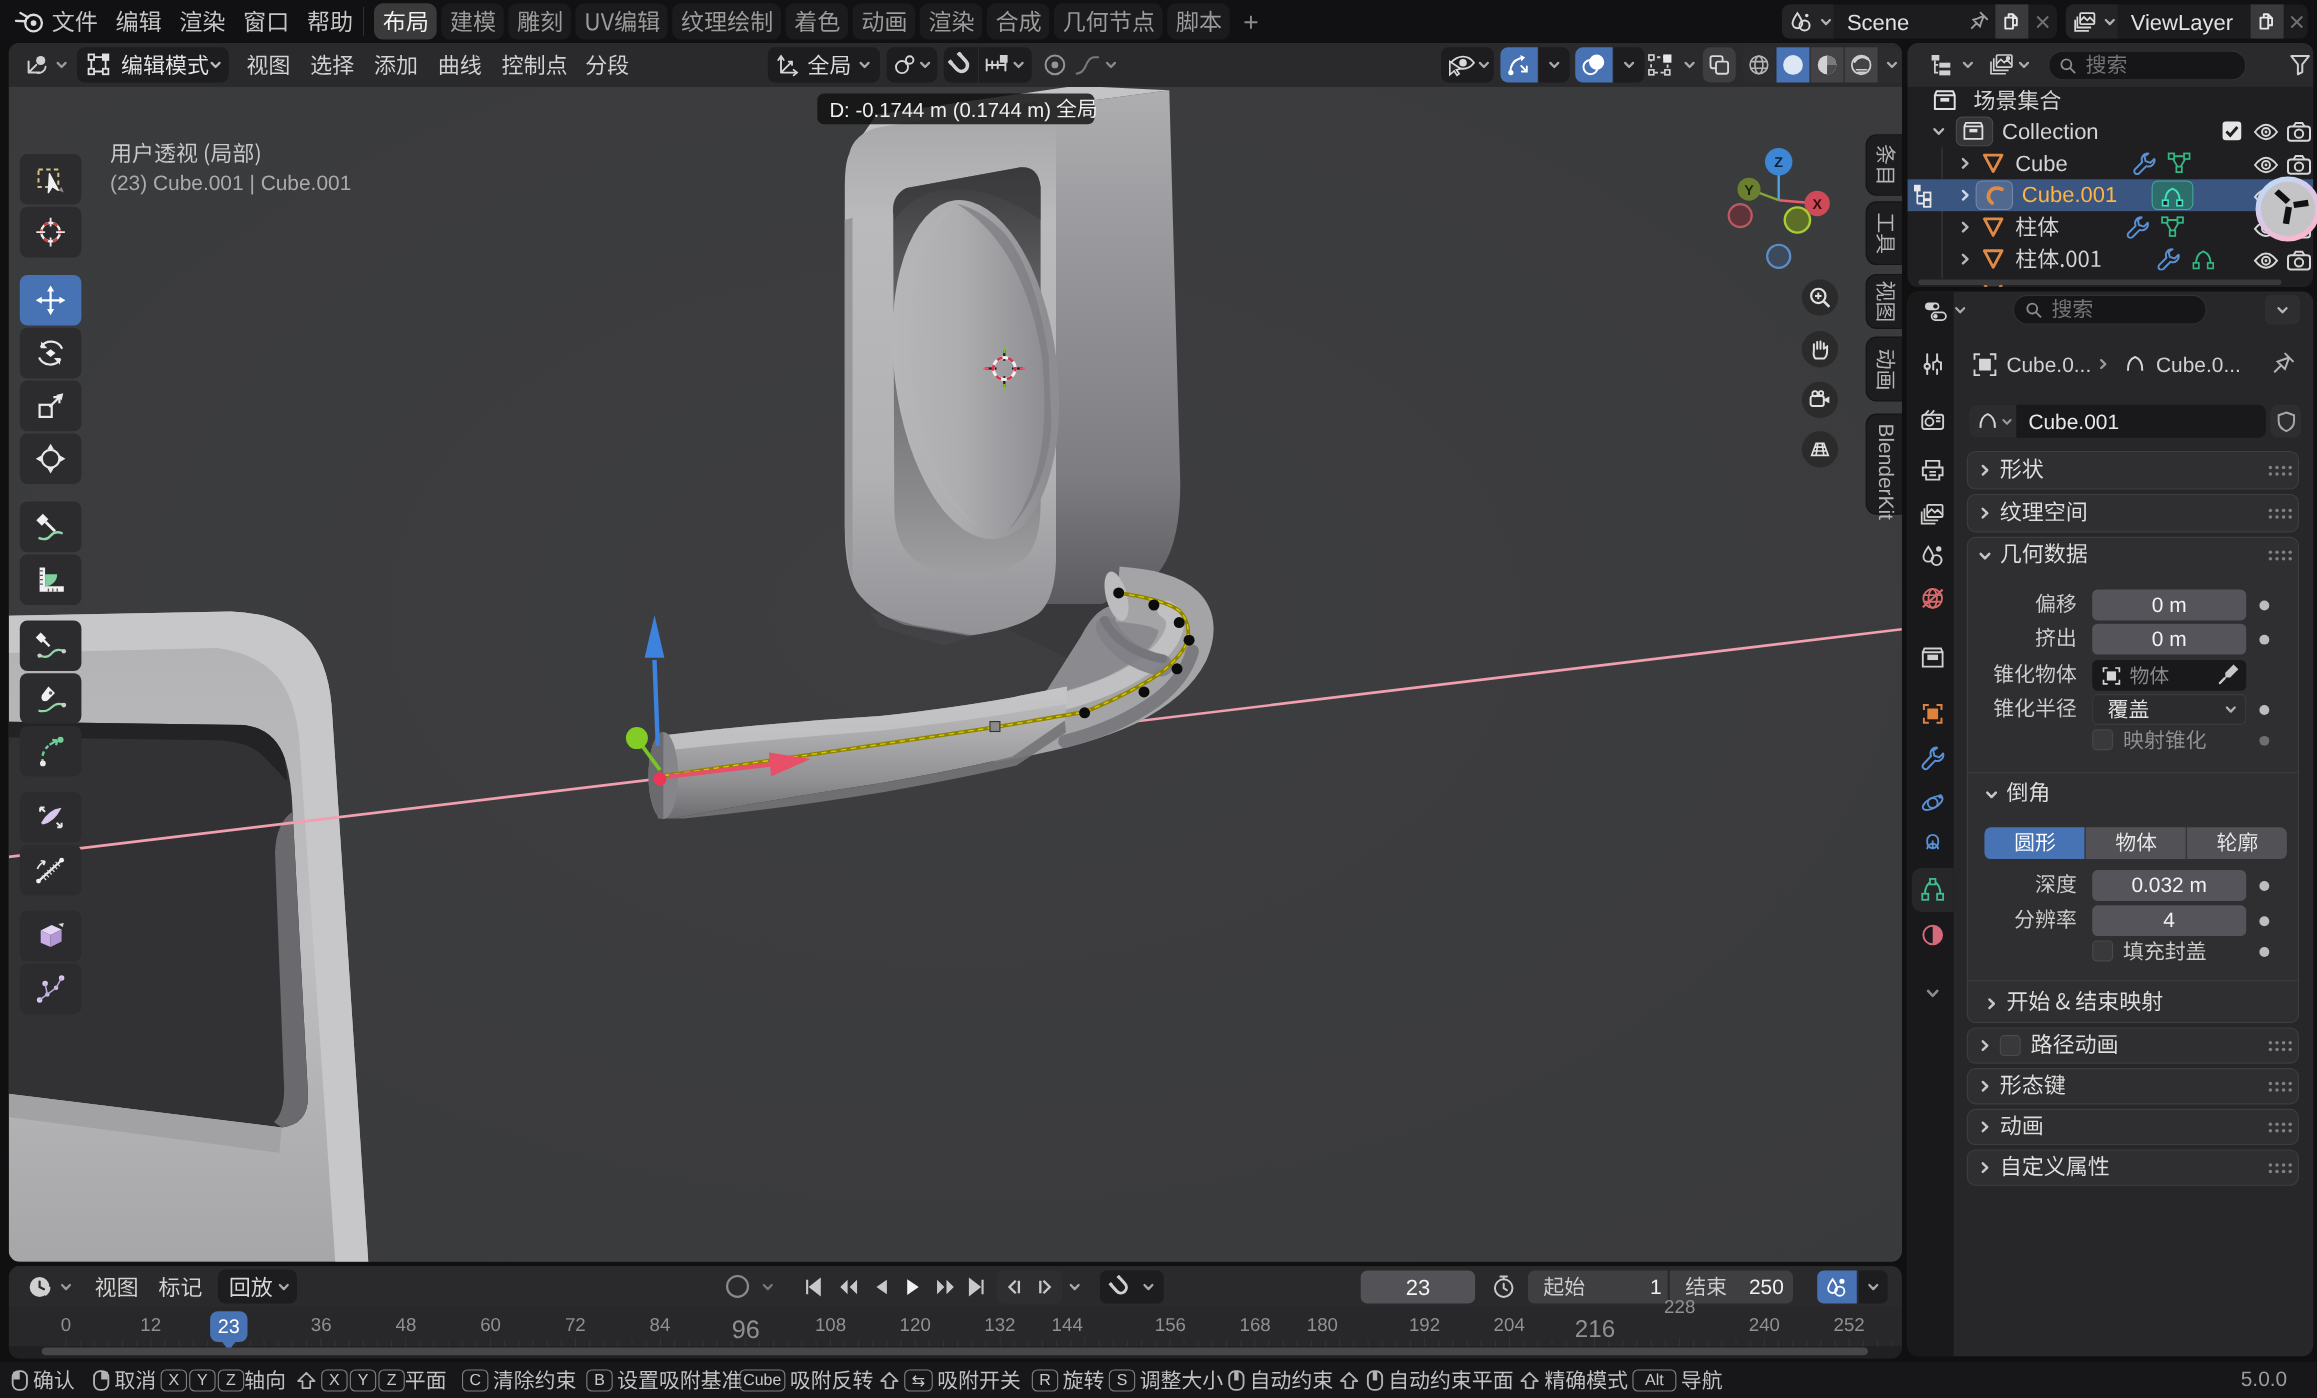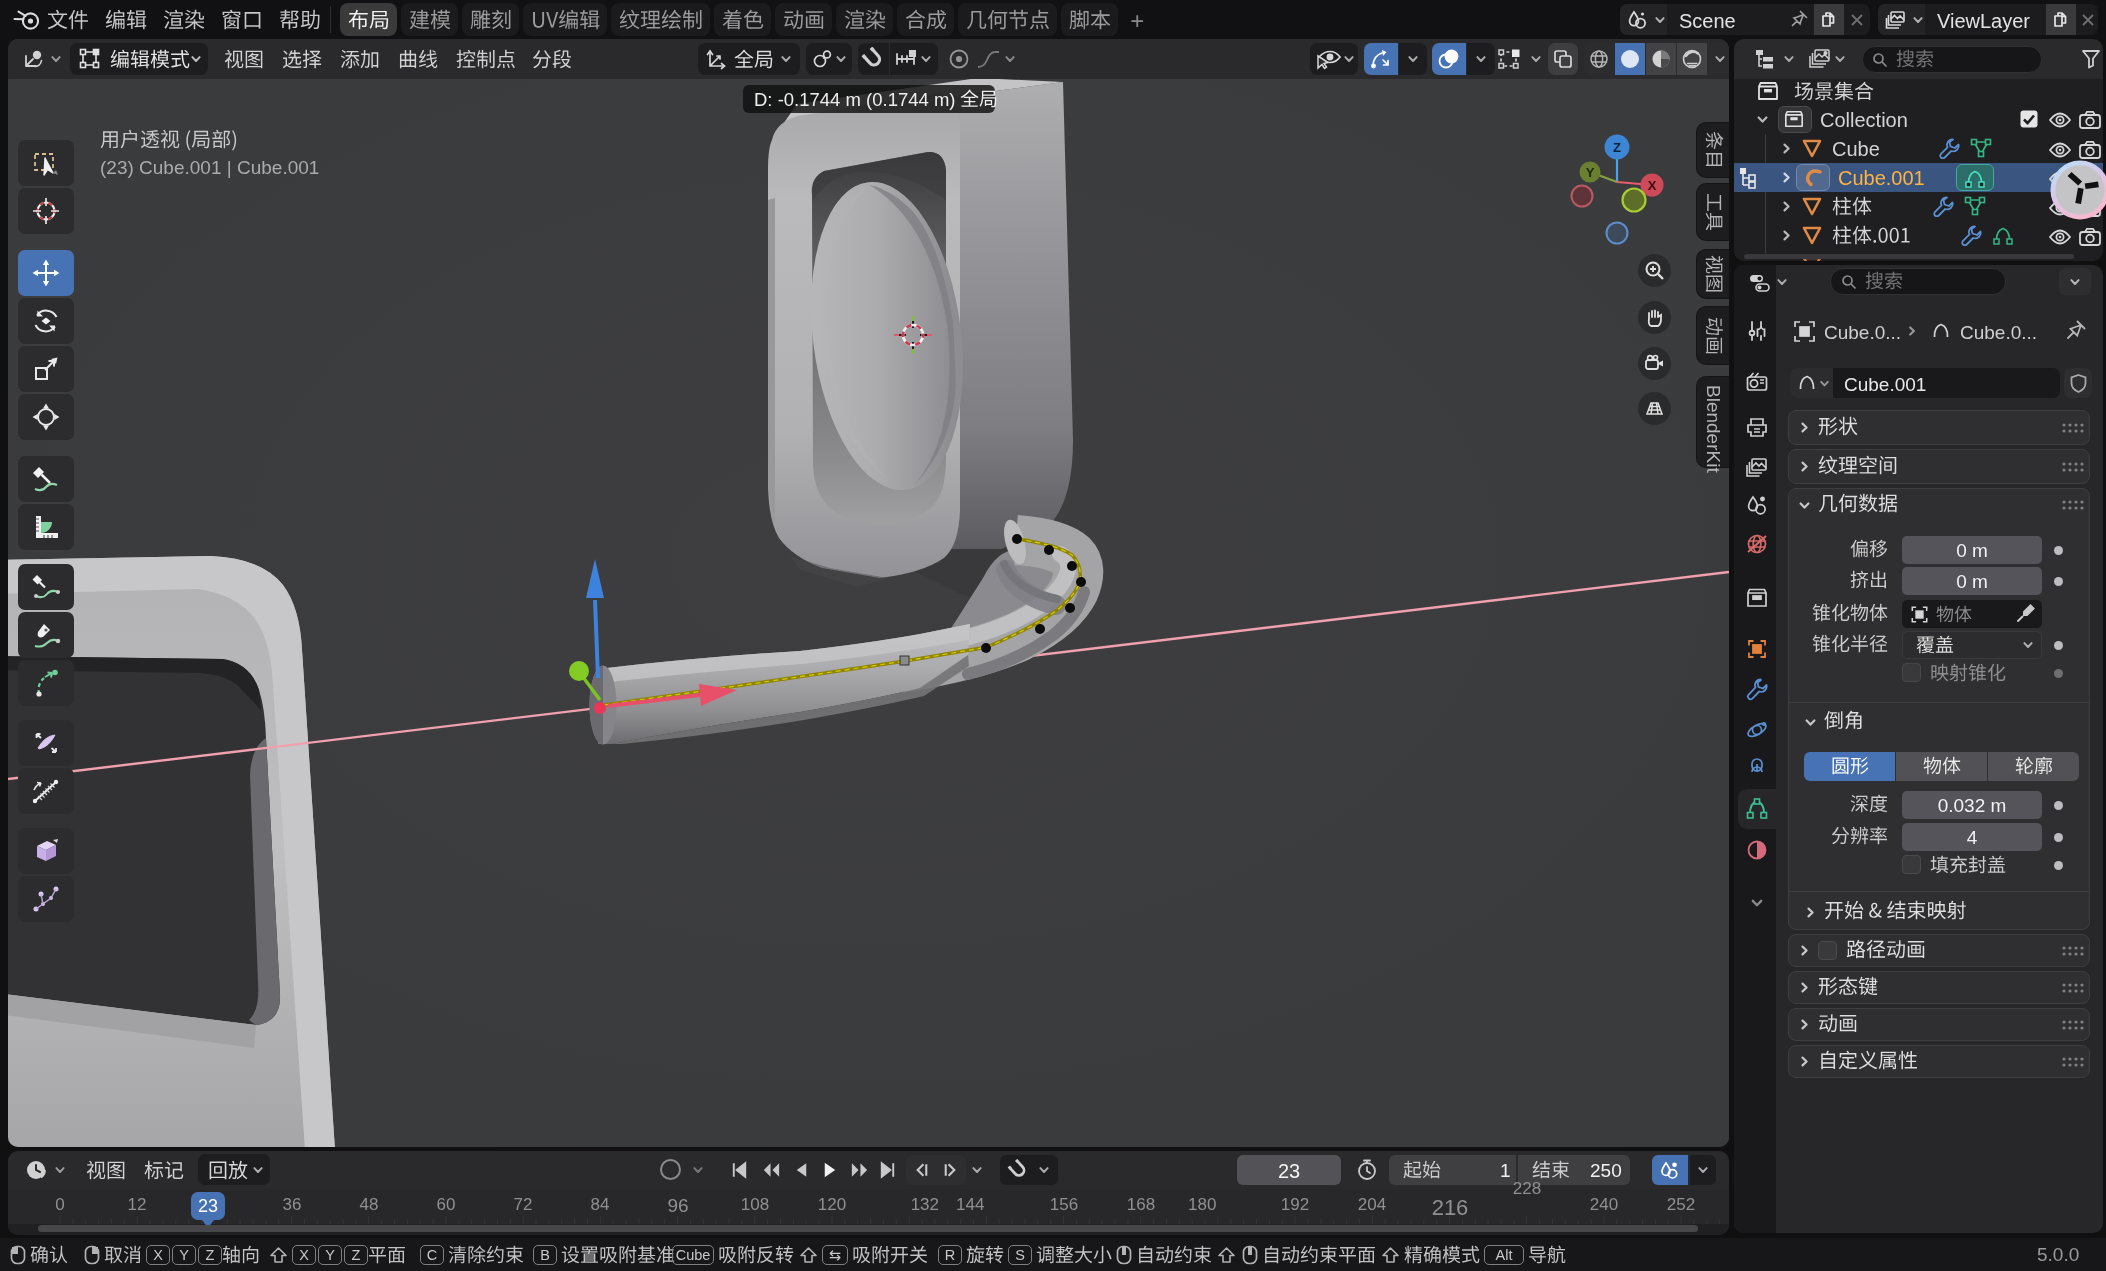--- a/index.html
+++ b/index.html
@@ -1384,24 +1384,24 @@
     </svg>
     <div class="abs" style="left:0px;top:38px;width:1721px;height:35px;background:#28282a"></div>
     <div class="abs" style="left:0px;top:73px;width:1721px;height:11px;background:#202022"></div>
     <div class="abs" style="left:22px;top:44px;width:60px;text-align:center;font-size:17px;color:#909092">0</div>
     <div class="abs" style="left:99px;top:44px;width:60px;text-align:center;font-size:17px;color:#909092">12</div>
     <div class="abs" style="left:254px;top:44px;width:60px;text-align:center;font-size:17px;color:#909092">36</div>
     <div class="abs" style="left:331px;top:44px;width:60px;text-align:center;font-size:17px;color:#909092">48</div>
     <div class="abs" style="left:408px;top:44px;width:60px;text-align:center;font-size:17px;color:#909092">60</div>
     <div class="abs" style="left:485px;top:44px;width:60px;text-align:center;font-size:17px;color:#909092">72</div>
     <div class="abs" style="left:562px;top:44px;width:60px;text-align:center;font-size:17px;color:#909092">84</div>
-    <div class="abs" style="left:640px;top:44px;width:60px;text-align:center;font-size:19px;color:#909092">96</div>
+    <div class="abs" style="left:640px;top:44px;width:60px;text-align:center;font-size:23px;color:#909092">96</div>
     <div class="abs" style="left:717px;top:44px;width:60px;text-align:center;font-size:17px;color:#909092">108</div>
     <div class="abs" style="left:794px;top:44px;width:60px;text-align:center;font-size:17px;color:#909092">120</div>
-    <div class="abs" style="left:871px;top:44px;width:60px;text-align:right;font-size:17px;color:#909092">132</div>
+    <div class="abs" style="left:871px;top:44px;width:60px;text-align:center;font-size:17px;color:#909092">132</div>
     <div class="abs" style="left:948px;top:44px;width:60px;font-size:17px;color:#909092">144</div>
     <div class="abs" style="left:1026px;top:44px;width:60px;text-align:center;font-size:17px;color:#909092">156</div>
     <div class="abs" style="left:1103px;top:44px;width:60px;text-align:center;font-size:17px;color:#909092">168</div>
     <div class="abs" style="left:1180px;top:44px;width:60px;text-align:left;font-size:17px;color:#909092">180</div>
     <div class="abs" style="left:1257px;top:44px;width:60px;text-align:center;font-size:17px;color:#909092">192</div>
     <div class="abs" style="left:1334px;top:44px;width:60px;text-align:center;font-size:17px;color:#909092">204</div>
     <div class="abs" style="left:1412px;top:44px;width:60px;text-align:center;font-size:22px;color:#909092">216</div>
     <div class="abs" style="left:1489px;top:28px;width:60px;text-align:center;font-size:17px;color:#909092">228</div>
     <div class="abs" style="left:1566px;top:44px;width:60px;text-align:center;font-size:17px;color:#909092">240</div>
     <div class="abs" style="left:1643px;top:44px;width:60px;text-align:center;font-size:17px;color:#909092">252</div>

